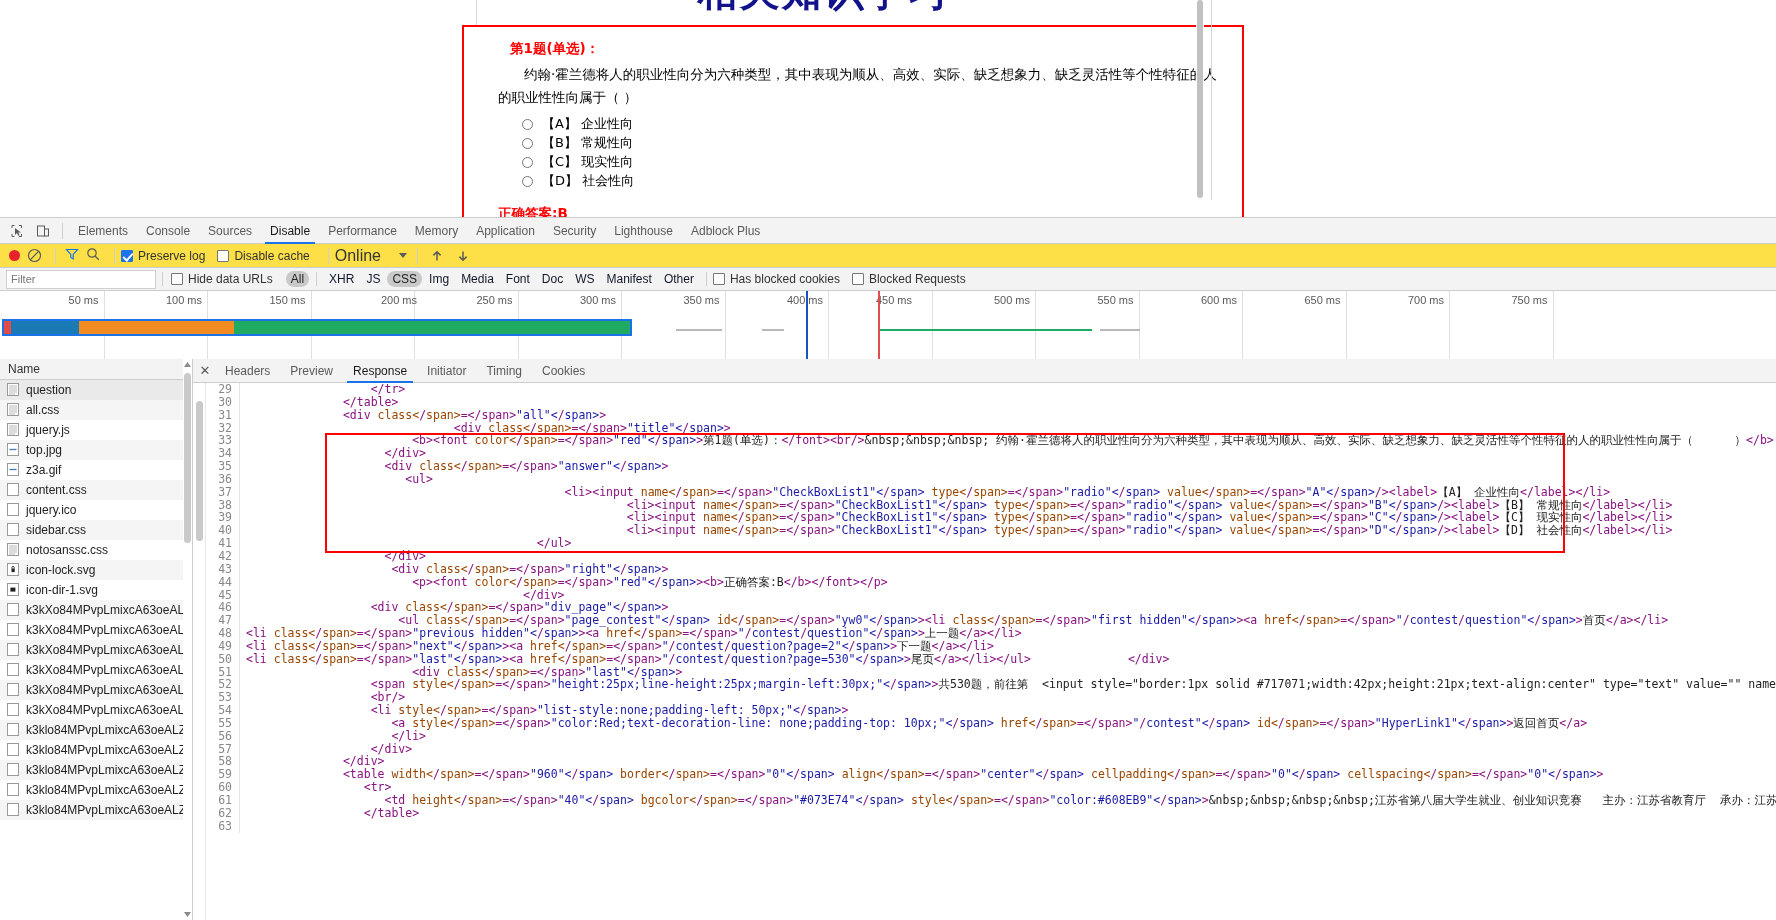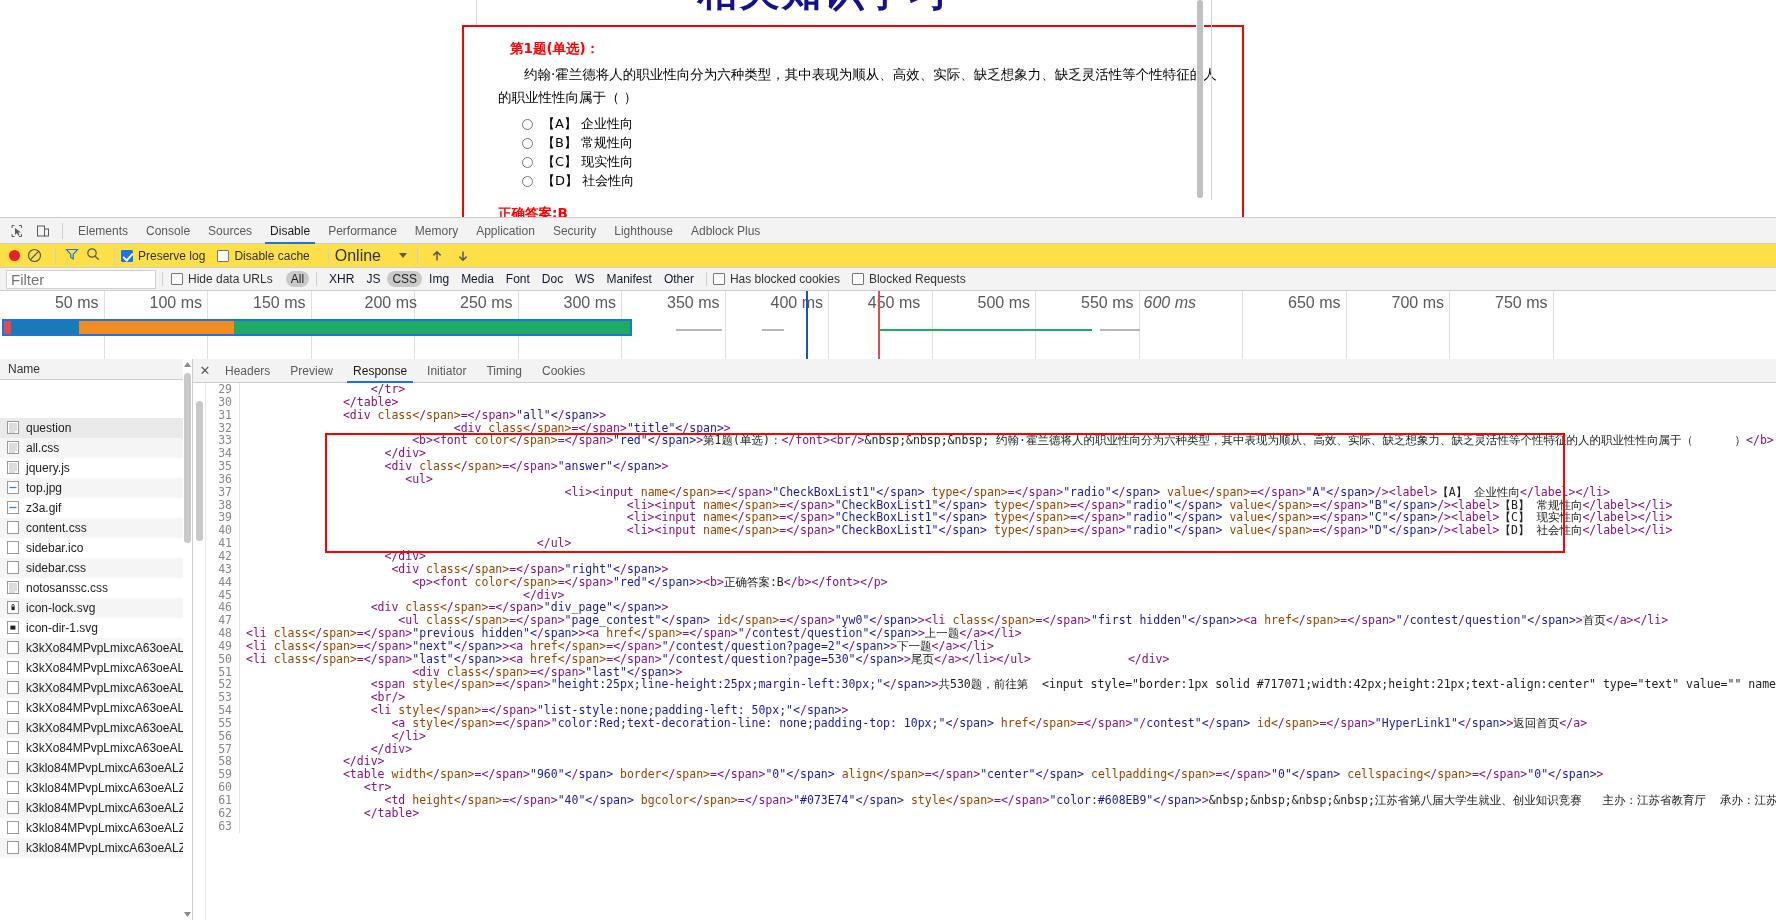--- a/index.html
+++ b/index.html
@@ -110,55 +110,55 @@
   }
   .throttle { display:flex; align-items:center; font-size:16px; margin-right:4px;}
   .caret-d { width:0;height:0;border-left:4px solid transparent;border-right:4px solid transparent;border-top:5px solid #5a5a5a; margin-left:18px;}
 
   .dt-filter {
     height:23px; display:flex; align-items:center;
     background:#f3f3f3; border-bottom:1px solid #cdcdcd;
   }
   #filter-input {
     width:150px; height:19px; margin-left:6px; border:1px solid #d0d0d0;
-    background:#fff; font-size:15px; color:#a21caf; padding:0 4px; outline:none;
+    background:#fff; font-size:11px; color:#a21caf; padding:0 4px; outline:none;
     font-family:"Liberation Sans", sans-serif;
   }
   .type-f { font-size:12px; color:#0f172a; padding:1px 5px; margin:0 1px; border-radius:8px;}
   .type-f.sel { background:#c9c9c9; color:#222;}
   .vsep { width:1px; height:14px; background:#cfcfcf; margin:0 6px;}
 
   
   #overview {
     height:70px; background:#fff; border-bottom:1px solid #cdcdcd; position:relative;
     overflow:hidden;
   }
   .ov-tick {
     position:absolute; top:0; height:70px; border-right:1px solid #e0e0e0;
   }
   .ov-lbl {
-    position:absolute; top:3px; font-size:16px; color:#5a5a5a; text-align:right;
+    position:absolute; top:3px; font-size:11px; color:#5a5a5a; text-align:right;
   }
   .ov-band { position:absolute; height:13px; top:30px; }
   .ov-outline{
     position:absolute; left:2px; top:28px; width:630px; height:17px;
     border:2px solid #1a73e8; box-sizing:border-box;
   }
 
   
   #bottom { position:absolute; left:0; top:141px; right:0; bottom:0; display:flex;}
   #req-list {
     width:193px; background:#fff; border-right:1px solid #cdcdcd; position:relative;
     display:flex; flex-direction:column;
   }
   #req-head {
     height:21px; background:#f3f3f3; border-bottom:1px solid #cdcdcd;
     font-size:12px; color:#333; line-height:21px; padding-left:8px;
   }
-  #req-rows { flex:1; overflow:hidden; position:relative;margin-top:38px;}
+  #req-rows { flex:1; overflow:hidden; position:relative;}
   .req-row {
     height:20px; display:flex; align-items:center; padding-left:7px;
     font-size:12px; color:#222; white-space:nowrap; overflow:hidden;
   }
   .req-row:nth-child(even){ background:#f5f5f5;}
   .req-row.sel { background:#eaeaea;}
   .f-ico { width:13px; height:14px; margin-right:6px; flex:none;}
   #req-scroll {
     position:absolute; right:0; top:0; width:9px; bottom:0; background:#fff;
   }
@@ -374,21 +374,21 @@
         <div class="ov-lbl" style="left: 654.5px; width: 65px;">350 ms</div>
         <div class="ov-tick" style="left: 828px;"></div>
         <div class="ov-lbl" style="left: 758px; width: 65px;">400 ms</div>
         <div class="ov-tick" style="left: 931.5px;"></div>
         <div class="ov-lbl" style="left: 861.5px; width: 65px; text-align: center;">450 ms</div>
         <div class="ov-tick" style="left: 1035px;"></div>
         <div class="ov-lbl" style="left: 965px; width: 65px;">500 ms</div>
         <div class="ov-tick" style="left: 1138.5px;"></div>
         <div class="ov-lbl" style="left: 1068.5px; width: 65px;">550 ms</div>
         <div class="ov-tick" style="left: 1242px;"></div>
-        <div class="ov-lbl" style="left: 1131px; width: 65px; font-style: italic;">600 ms</div>
+        <div class="ov-lbl" style="left: 1172px; width: 65px;">600 ms</div>
         <div class="ov-tick" style="left: 1345.5px;"></div>
         <div class="ov-lbl" style="left: 1275.5px; width: 65px;">650 ms</div>
         <div class="ov-tick" style="left: 1449px;"></div>
         <div class="ov-lbl" style="left: 1379px; width: 65px;">700 ms</div>
         <div class="ov-tick" style="left: 1552.5px;"></div>
         <div class="ov-lbl" style="left: 1482.5px; width: 65px;">750 ms</div>
       </div>
     <div class="ov-outline"></div>
     <div class="ov-band" style="left:4px;width:7px;background:#e24b4b;"></div>
     <div class="ov-band" style="left:11px;width:68px;background:#1a7ab5;"></div>
@@ -463,21 +463,21 @@
           <div class="req-row">
             <span class="f-ico"><svg width="12" height="13" viewBox="0 0 12 13">
                 <rect x="0.5" y="0.5" width="11" height="12" fill="#fff" stroke="#9a9a9a"></rect>
               </svg></span>
             <span>content.css</span>
           </div>
           <div class="req-row">
             <span class="f-ico"><svg width="12" height="13" viewBox="0 0 12 13">
                 <rect x="0.5" y="0.5" width="11" height="12" fill="#fff" stroke="#9a9a9a"></rect>
               </svg></span>
-            <span>sidebar.ico</span>
+            <span>jquery.ico</span>
           </div>
           <div class="req-row">
             <span class="f-ico"><svg width="12" height="13" viewBox="0 0 12 13">
                 <rect x="0.5" y="0.5" width="11" height="12" fill="#fff" stroke="#9a9a9a"></rect>
               </svg></span>
             <span>sidebar.css</span>
           </div>
           <div class="req-row">
             <span class="f-ico"><svg width="12" height="13" viewBox="0 0 12 13">
                 <rect x="0.5" y="0.5" width="11" height="12" fill="#fff" stroke="#9a9a9a"></rect>

